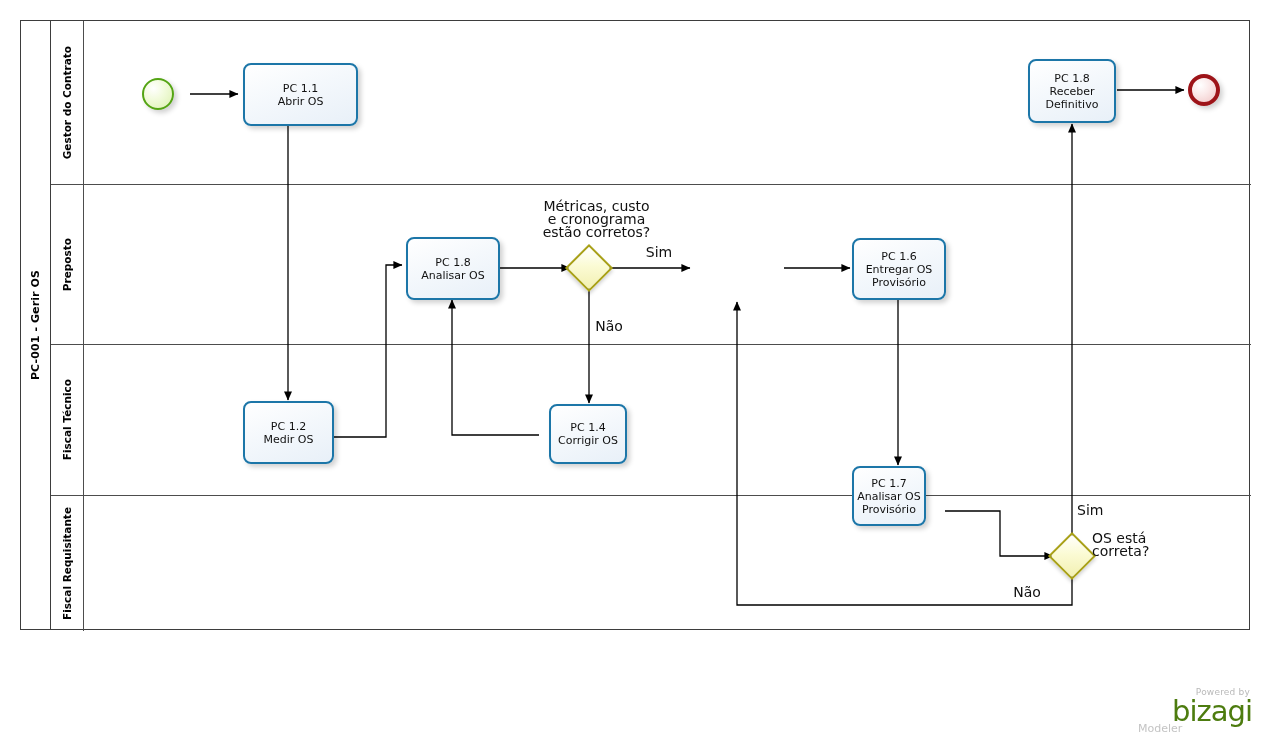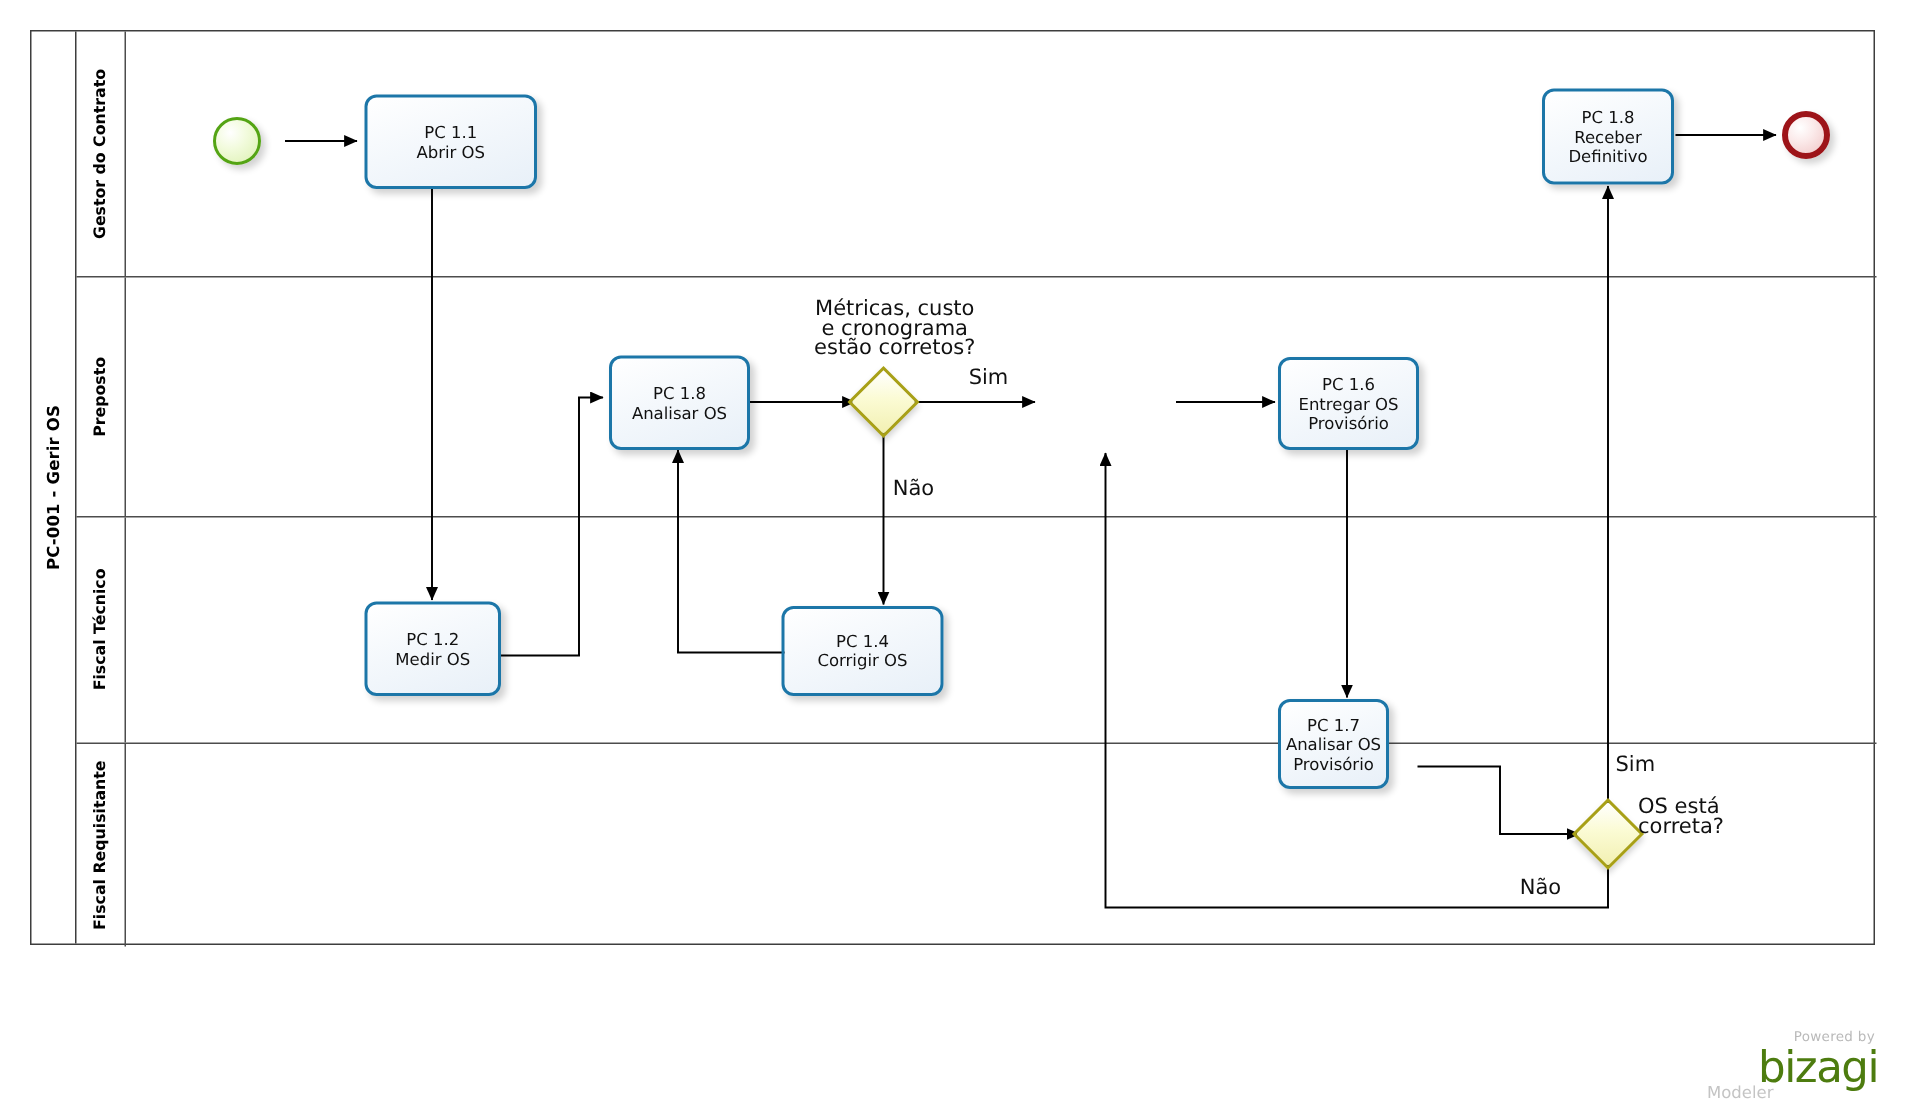--- a/index.html
+++ b/index.html
@@ -274,21 +274,21 @@
   <div class="task" style="left:243px;top:401px;width:91px;height:63px;">
     <span class="tlabel">PC 1.2
 Medir OS</span>
   </div>
 
   <div class="task" style="left:406px;top:237px;width:94px;height:63px;">
     <span class="tlabel">PC 1.8
 Analisar OS</span>
   </div>
 
-  <div class="task" style="left:521px;top:404px;width:108px;height:60px;">
+  <div class="task" style="left:549px;top:404px;width:78px;height:60px;">
     <span class="tlabel">PC 1.4
 Corrigir OS</span>
   </div>
 
 
   <div class="task" style="left:852px;top:238px;width:94px;height:62px;">
     <span class="tlabel">PC 1.6
 Entregar OS
 Provisório</span>
   </div>

